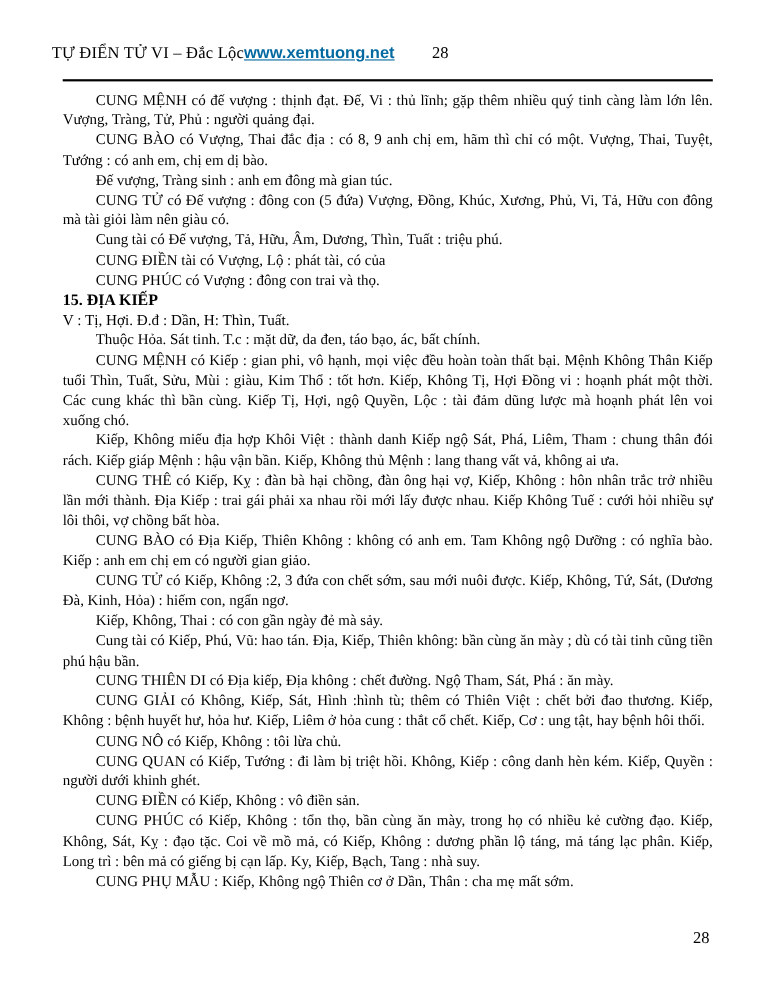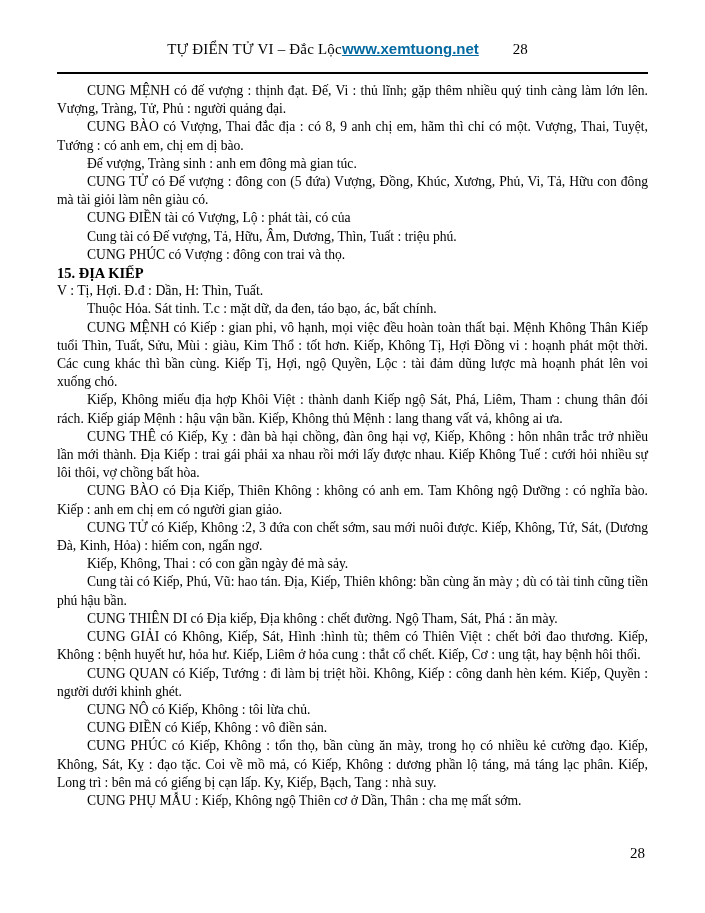--- a/index.html
+++ b/index.html
@@ -13,21 +13,21 @@
     color: #000000;
     overflow: hidden;
   }
   .header {
     position: absolute;
     top: 40px;
     left: 47px;
     right: 57px;
     display: flex;
     align-items: baseline;
-    justify-content: center;
+    justify-content: flex-start;
     font-size: 15px;
   }
   .header-title {
     font-size: 15px;
     letter-spacing: 0.2px;
     white-space: nowrap;
   }
   .header-right {
     display: flex;
     align-items: baseline;
@@ -92,41 +92,41 @@
   </div>
 
   <div class="header-rule"></div>
 
   <div class="body-text">
     <div>
         <p class="para">CUNG MỆNH có đế vượng : thịnh đạt. Đế, Vi : thủ lĩnh; gặp thêm nhiều quý tinh càng làm lớn lên. Vượng, Tràng, Tử, Phủ : người quảng đại.</p>
         <p class="para">CUNG BÀO có Vượng, Thai đắc địa : có 8, 9 anh chị em, hãm thì chỉ có một. Vượng, Thai, Tuyệt, Tướng : có anh em, chị em dị bào.</p>
         <p class="para">Đế vượng, Tràng sinh : anh em đông mà gian túc.</p>
         <p class="para">CUNG TỬ có Đế vượng : đông con (5 đứa) Vượng, Đồng, Khúc, Xương, Phủ, Vi, Tả, Hữu con đông mà tài giỏi làm nên giàu có.</p>
+        <p class="para">Cung tài có Đế vượng, Tả, Hữu, Âm, Dương, Thìn, Tuất : triệu phú.</p>
         <p class="para">CUNG ĐIỀN tài có Vượng, Lộ : phát tài, có của</p>
-        <p class="para">Cung tài có Đế vượng, Tả, Hữu, Âm, Dương, Thìn, Tuất : triệu phú.</p>
         <p class="para">CUNG PHÚC có Vượng : đông con trai và thọ.</p>
       </div>
 
     <div class="section-heading">15. ĐỊA KIẾP</div>
     <div class="section-subtitle">V : Tị, Hợi. Đ.đ : Dần, H: Thìn, Tuất.</div>
 
     <div>
         <p class="para">Thuộc Hỏa. Sát tinh. T.c : mặt dữ, da đen, táo bạo, ác, bất chính.</p>
         <p class="para">CUNG MỆNH có Kiếp : gian phi, vô hạnh, mọi việc đều hoàn toàn thất bại. Mệnh Không Thân Kiếp tuổi Thìn, Tuất, Sửu, Mùi : giàu, Kim Thổ : tốt hơn. Kiếp, Không Tị, Hợi Đồng vi : hoạnh phát một thời. Các cung khác thì bần cùng. Kiếp Tị, Hợi, ngộ Quyền, Lộc : tài đảm dũng lược mà hoạnh phát lên voi xuống chó.</p>
         <p class="para">Kiếp, Không miếu địa hợp Khôi Việt : thành danh Kiếp ngộ Sát, Phá, Liêm, Tham : chung thân đói rách. Kiếp giáp Mệnh : hậu vận bần. Kiếp, Không thủ Mệnh : lang thang vất vả, không ai ưa.</p>
         <p class="para">CUNG THÊ có Kiếp, Kỵ : đàn bà hại chồng, đàn ông hại vợ, Kiếp, Không : hôn nhân trắc trở nhiều lần mới thành. Địa Kiếp : trai gái phải xa nhau rồi mới lấy được nhau. Kiếp Không Tuế : cưới hỏi nhiều sự lôi thôi, vợ chồng bất hòa.</p>
         <p class="para">CUNG BÀO có Địa Kiếp, Thiên Không : không có anh em. Tam Không ngộ Dưỡng : có nghĩa bào. Kiếp : anh em chị em có người gian giảo.</p>
         <p class="para">CUNG TỬ có Kiếp, Không :2, 3 đứa con chết sớm, sau mới nuôi được. Kiếp, Không, Tứ, Sát, (Dương Đà, Kinh, Hỏa) : hiếm con, ngẩn ngơ.</p>
         <p class="para">Kiếp, Không, Thai : có con gần ngày đẻ mà sảy.</p>
         <p class="para">Cung tài có Kiếp, Phú, Vũ: hao tán. Địa, Kiếp, Thiên không: bần cùng ăn mày ; dù có tài tinh cũng tiền phú hậu bần.</p>
         <p class="para">CUNG THIÊN DI có Địa kiếp, Địa không : chết đường. Ngộ Tham, Sát, Phá : ăn mày.</p>
         <p class="para">CUNG GIẢI có Không, Kiếp, Sát, Hình :hình tù; thêm có Thiên Việt : chết bởi đao thương. Kiếp, Không : bệnh huyết hư, hỏa hư. Kiếp, Liêm ở hỏa cung : thắt cổ chết. Kiếp, Cơ : ung tật, hay bệnh hôi thối.</p>
+        <p class="para">CUNG NÔ có Kiếp, Không : tôi lừa chủ.</p>
         <p class="para">CUNG QUAN có Kiếp, Tướng : đi làm bị triệt hồi. Không, Kiếp : công danh hèn kém. Kiếp, Quyền : người dưới khinh ghét.</p>
-        <p class="para">CUNG NÔ có Kiếp, Không : tôi lừa chủ.</p>
         <p class="para">CUNG ĐIỀN có Kiếp, Không : vô điền sản.</p>
         <p class="para">CUNG PHÚC có Kiếp, Không : tổn thọ, bần cùng ăn mày, trong họ có nhiều kẻ cường đạo. Kiếp, Không, Sát, Kỵ : đạo tặc. Coi về mồ mả, có Kiếp, Không : dương phần lộ táng, mả táng lạc phân. Kiếp, Long trì : bên mả có giếng bị cạn lấp. Ky, Kiếp, Bạch, Tang : nhà suy.</p>
         <p class="para">CUNG PHỤ MẪU : Kiếp, Không ngộ Thiên cơ ở Dần, Thân : cha mẹ mất sớm.</p>
       </div>
   </div>
 
   <div class="footer-pagenum">28</div>
 
 </div>
 

